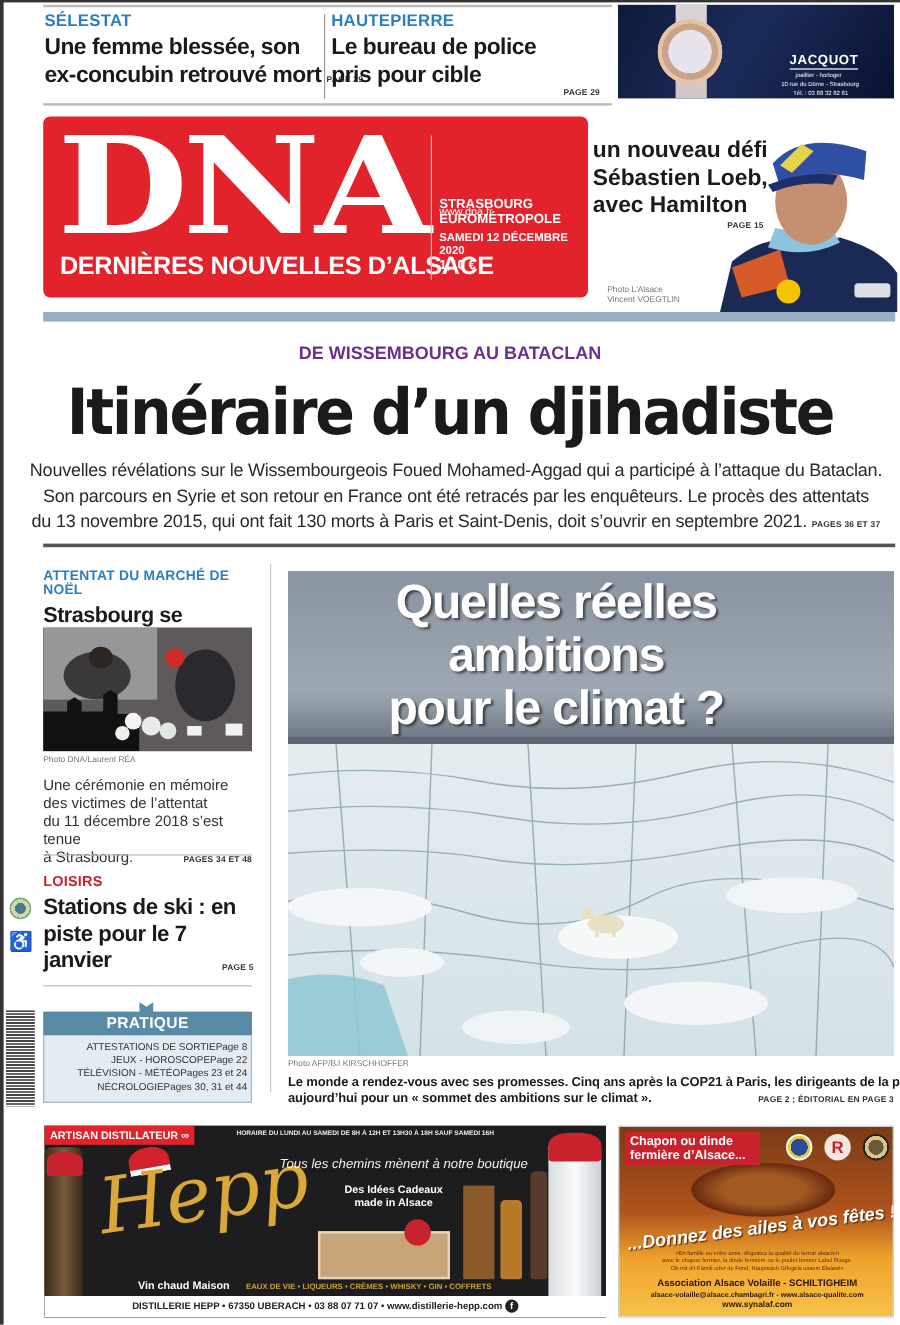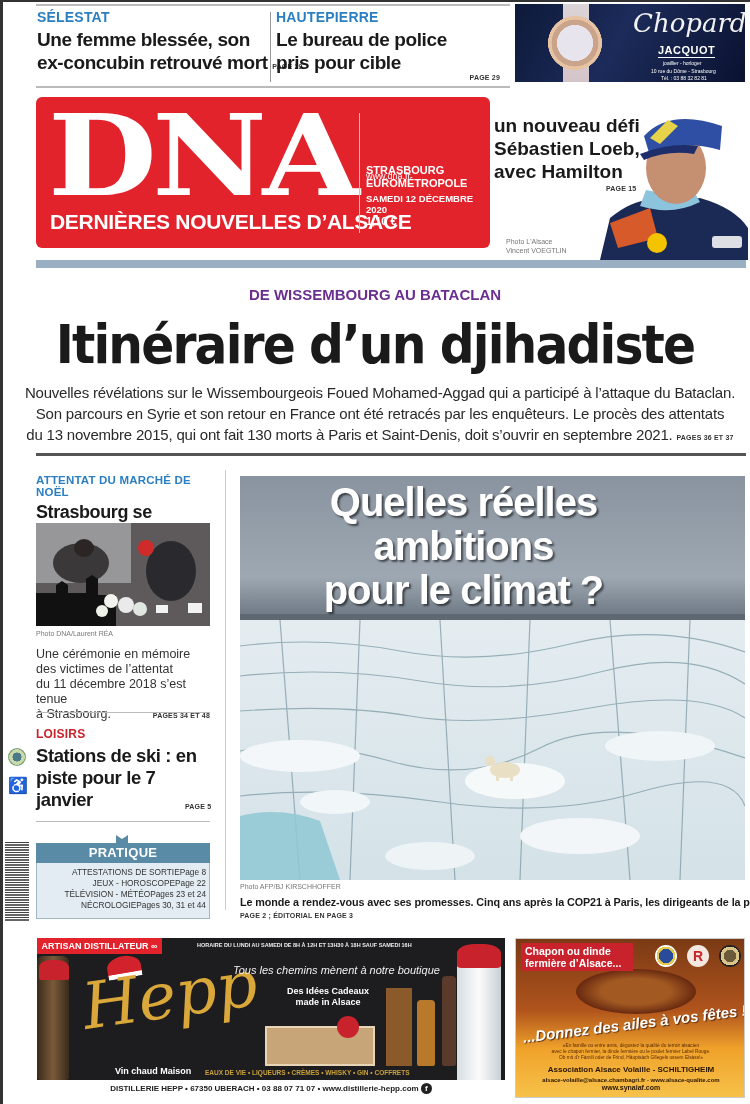--- a/index.html
+++ b/index.html
@@ -109,21 +109,20 @@
   <div class="kicker blue">HAUTEPIERRE</div>
   <div class="teaser-title" style="margin-top:3px;">Le bureau de police</div>
   <div class="teaser-title">pris pour cible</div>
   <div class="pageref" style="position:absolute; right:6px; top:65px;">PAGE 29</div>
 </div>
 <div class="abs topline-b"></div>
 
 <div class="abs ad-chopard">
   <div class="strap"></div>
   <div class="watch"></div>
-  <div class="chopard-brand">Chopard</div>
   <div class="chopard-name">JACQUOT</div>
   <div class="chopard-line" style="top:56px; left:148px;">joaillier - horloger</div>
   <div class="chopard-line" style="top:64px;">10 rue du Dôme - Strasbourg</div>
   <div class="chopard-line" style="top:71px; left:146px;">Tél. : 03 88 32 82 81</div>
 </div>
 
 <div class="abs masthead">
   <div class="logo">DNA</div>
   <div class="logo-sub">DERNIÈRES NOUVELLES D’ALSACE</div>
   <div class="mast-div"></div>
@@ -290,20 +289,21 @@
   </svg>
   <div class="cover-title">
     <div>Quelles réelles ambitions</div>
     <div>pour le climat ?</div>
   </div>
 </div>
 <div class="abs credit cover-credit">Photo AFP/BJ KIRSCHHOFFER</div>
 <div class="abs cover-caption">
   <div style="white-space:nowrap;">Le monde a rendez-vous avec ses promesses. Cinq ans après la COP21 à Paris, les dirigeants de la planète se retrouvent</div>
   <div style="display:flex; justify-content:space-between; align-items:baseline;">
+    <span>aujourd’hui pour un « sommet des ambitions sur le climat ».</span>
     <span class="pageref">PAGE 2 ; ÉDITORIAL EN PAGE 3</span>
   </div>
 </div>
 
 <div class="abs ad-hepp">
   <div class="hepp-red"><span>ARTISAN DISTILLATEUR</span> <span>∞</span></div>
   <div class="hepp-hours">HORAIRE DU LUNDI AU SAMEDI DE 8H À 12H ET 13H30 À 18H SAUF SAMEDI 16H</div>
   <div class="bottle" style="left:0; top:18px; width:32px; height:124px; background: linear-gradient(90deg,#3a2a1a,#7a5a3a,#3a2a1a);"></div>
   <div class="abs" style="left:2px; top:22px; width:30px; height:20px; background:#c8232c; border-radius:40% 40% 10% 10%;"></div>
   <div class="abs" style="left:70px; top:18px; width:34px; height:22px; background:#d2232c; border-radius:50% 50% 0 0; transform:rotate(-10deg); border-bottom:5px solid #fff;"></div>

